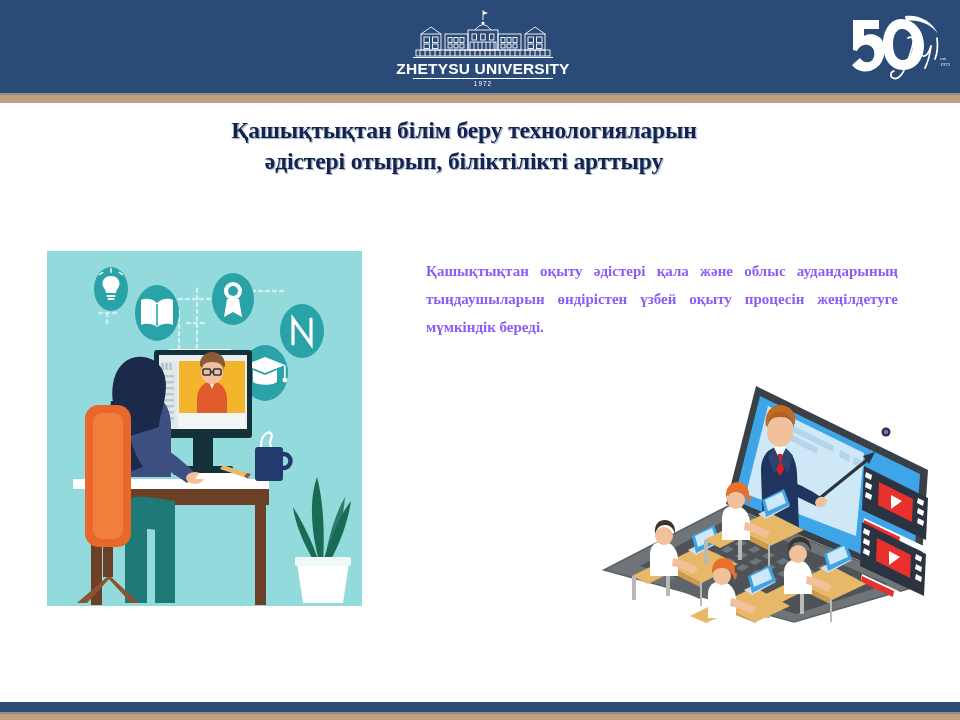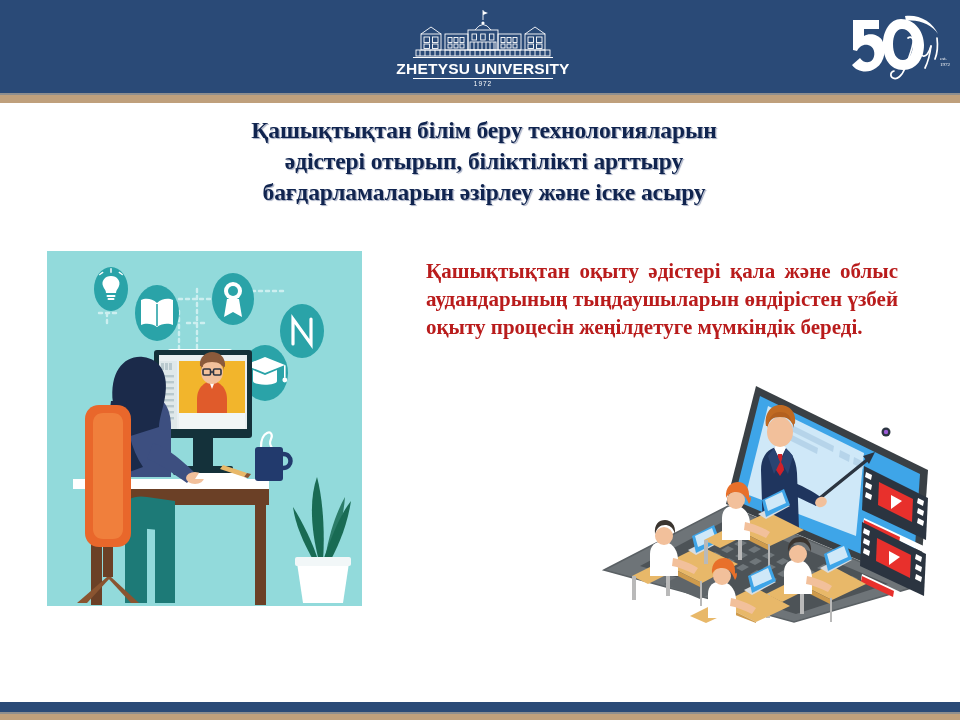--- a/index.html
+++ b/index.html
@@ -34,21 +34,21 @@
   .emblem svg { display:block; width:200px; height:80px; }
 
   
   .anniv {
     position:absolute; left:845px; top:10px; width:105px; height:75px;
   }
   .anniv svg { display:block; width:105px; height:75px; }
 
   
   .title {
-    position:absolute; left:124px; top:115px; width:720px;
+    position:absolute; left:104px; top:115px; width:720px;
     text-align:center;
     font-family:"Liberation Serif", serif;
     font-weight:bold;
     font-size:23.5px;
     line-height:31px;
     color:#10244f;
     letter-spacing:-0.1px;
     text-shadow:1.2px 1.2px 0.8px rgba(150,160,185,0.85);
   }
   .title-line { display:block; white-space:nowrap; }
@@ -59,23 +59,23 @@
     background:#92dadb;
     overflow:hidden;
   }
   .illus-left svg { display:block; width:315px; height:355px; }
 
   
   .para {
     position:absolute; left:426px; top:257px; width:472px;
     font-family:"Liberation Serif", serif;
     font-weight:bold;
-    font-size:21px;
+    font-size:15px;
     line-height:28px;
-    color:#b91c1c;
+    color:#8b5cf6;
     text-align:justify;
   }
 
   
   .illus-right {
     position:absolute; left:588px; top:378px; width:348px; height:245px;
     overflow:hidden;
   }
   .illus-right svg { display:block; width:348px; height:245px; }
 
@@ -222,21 +222,20 @@
         <circle cx="69" cy="23" r="1.1" fill="#ffffff" stroke="none"></circle>
       </g>
       <text x="95" y="50" fill="#ffffff" font-family="Liberation Serif, serif" font-size="5">est.</text>
       <text x="95" y="56" fill="#ffffff" font-family="Liberation Serif, serif" font-size="5">1972</text>
     </svg>
   </div>
 
   <div class="title">
     <span class="title-line">Қашықтықтан білім беру технологияларын</span>
     <span class="title-line">әдістері отырып, біліктілікті арттыру</span>
-    <span class="title-line">бағдарламаларын әзірлеу және іске асыру</span>
   </div>
 
   <div class="illus-left">
     <svg viewBox="0 0 315 355" xmlns="http://www.w3.org/2000/svg">
       <rect x="0" y="0" width="315" height="355" fill="#92dadb"></rect>
 
       <g>
 
         <g stroke="#cdeff0" stroke-width="2.4" stroke-linecap="round" stroke-dasharray="3 4" fill="none">
           <path d="M60 72 L60 58"></path>

